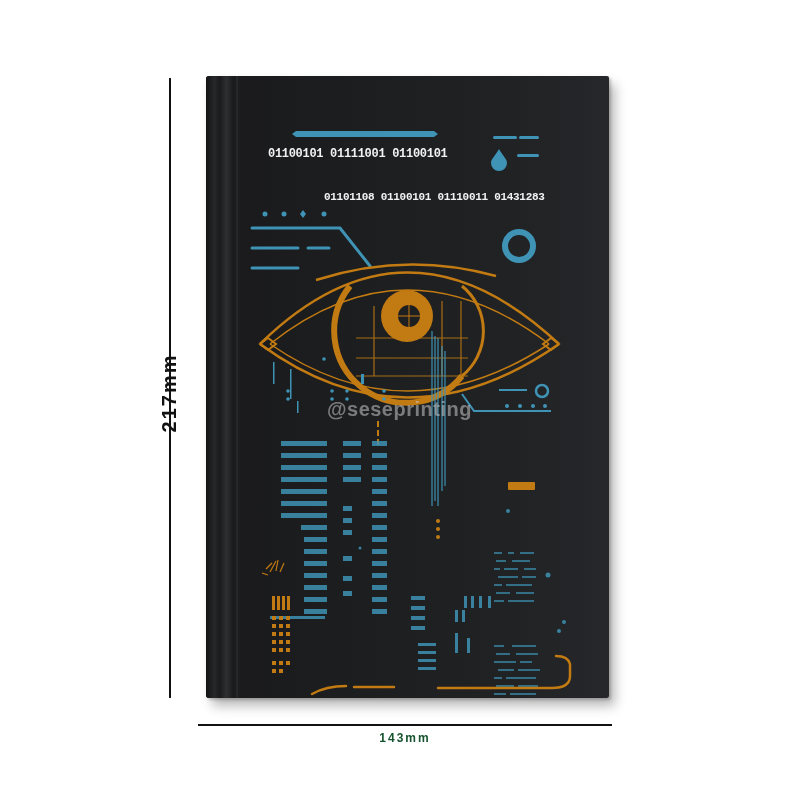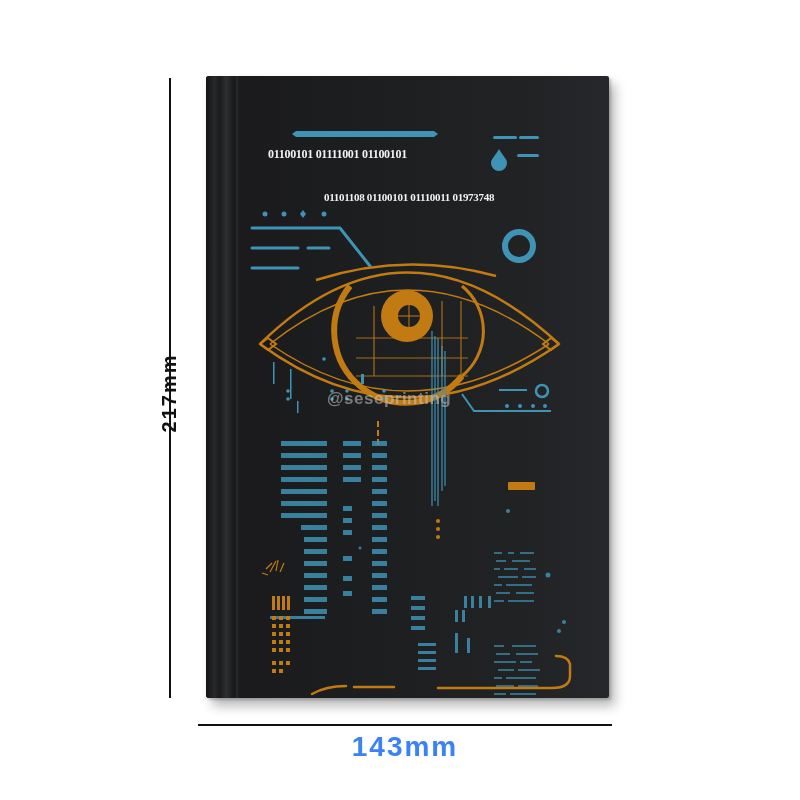--- a/index.html
+++ b/index.html
@@ -9,48 +9,48 @@
   .dim-line-v { position: absolute; left: 169px; top: 78px; width: 2px; height: 620px; background: #111; }
   .dim-label-v {
     position: absolute; left: 127px; top: 380px; width: 84px; height: 26px;
     transform: rotate(-90deg); transform-origin: center;
     font-family: "Liberation Sans", sans-serif; font-weight: bold; font-size: 20px;
     letter-spacing: 2px; color: #111; text-align: center; line-height: 26px;
   }
   .dim-line-h { position: absolute; left: 198px; top: 724px; width: 414px; height: 2px; background: #111; }
   .dim-label-h {
     position: absolute; left: 300px; top: 731px; width: 210px; text-align: center;
-    font-weight: bold; font-size: 28px; letter-spacing: 2px; color: #3b82f6;
+    font-weight: bold; font-size: 12px; letter-spacing: 2px; color: #14532d;
   }
 
   .book {
     position: absolute; left: 206px; top: 76px; width: 403px; height: 622px;
     background: linear-gradient(90deg, #1a1a1c 0%, #1d1e20 40%, #202224 75%, #25272a 100%);
     border-radius: 3px 2px 2px 3px;
     box-shadow: 6px 8px 12px rgba(0,0,0,0.28), 2px 2px 3px rgba(0,0,0,0.2);
     overflow: hidden;
   }
   .spine {
     position: absolute; left: 0; top: 0; width: 34px; height: 100%;
     background: linear-gradient(90deg, #131314 0%, #27282a 25%, #1b1b1d 40%, #2e2f31 60%, #1a1b1d 80%, #1c1d1f 100%);
   }
   .spine-hinge { position: absolute; left: 30px; top: 0; width: 2px; height: 100%; background: rgba(255,255,255,0.05); }
 
   .art { position: absolute; left: 0; top: 0; }
 
   .binary {
-    position: absolute; color: #f2f2f2; font-family: Liberation Serif, serif;
+    position: absolute; color: #f2f2f2; font-family: Liberation Mono, monospace;
     font-weight: bold; white-space: nowrap; letter-spacing: -0.3px;
   }
   .bin1 { left: 62px; top: 71px; font-size: 12px; }
   .bin2 { left: 50px; top: 99px; font-size: 11px; }
   .bin3 { left: 118px; top: 115px; font-size: 11px; }
 
   .watermark {
-    position: absolute; left: 121px; top: 313px; font-size: 17px; font-weight: bold;
+    position: absolute; left: 121px; top: 322px; font-size: 20px; font-weight: bold;
     color: rgba(200,200,200,0.55); letter-spacing: 0.5px; white-space: nowrap;
   }
 </style>
 </head>
 <body>
 
 <div class="dim-line-v"></div>
 <div class="dim-label-v">217mm</div>
 
 <div class="book">
@@ -301,19 +301,19 @@
       <line x1="62" y1="499" x2="56" y2="497"></line>
     </g>
     <g fill="none" stroke="#c27b12" stroke-width="2.5" stroke-linecap="round">
       <path d="M106 618 Q120 610 140 610"></path>
       <line x1="148" y1="611" x2="188" y2="611"></line>
       <path d="M232 612 L346 612 Q364 612 364 600 L364 588 Q362 580 350 580"></path>
     </g>
   </svg>
 
   <div class="binary bin1">01100101 01111001 01100101</div>
-  <div class="binary bin3">01101108 01100101 01110011 01973748</div>
+  <div class="binary bin3">01101108 01100101 01110011 01431283</div>
 
   <div class="watermark">@seseprinting</div>
 </div>
 
 <div class="dim-line-h"></div>
 <div class="dim-label-h">143mm</div>
 
 </body></html>

